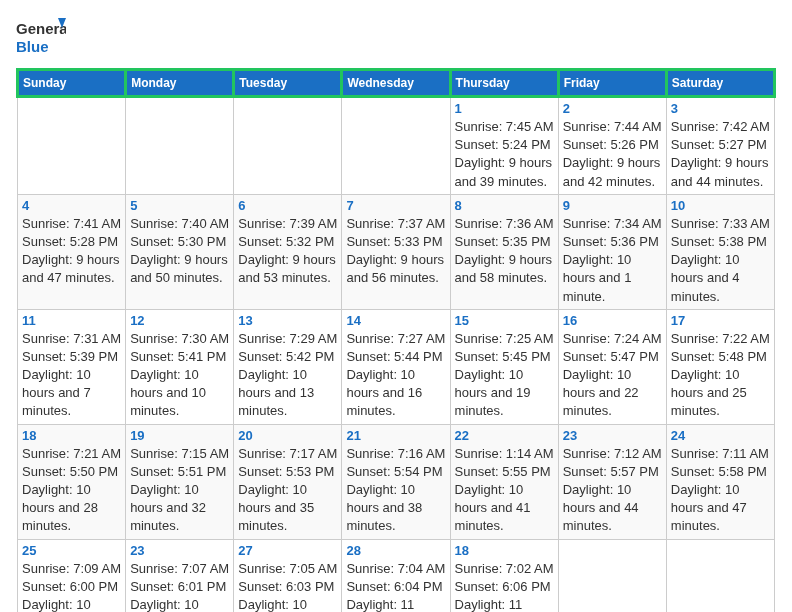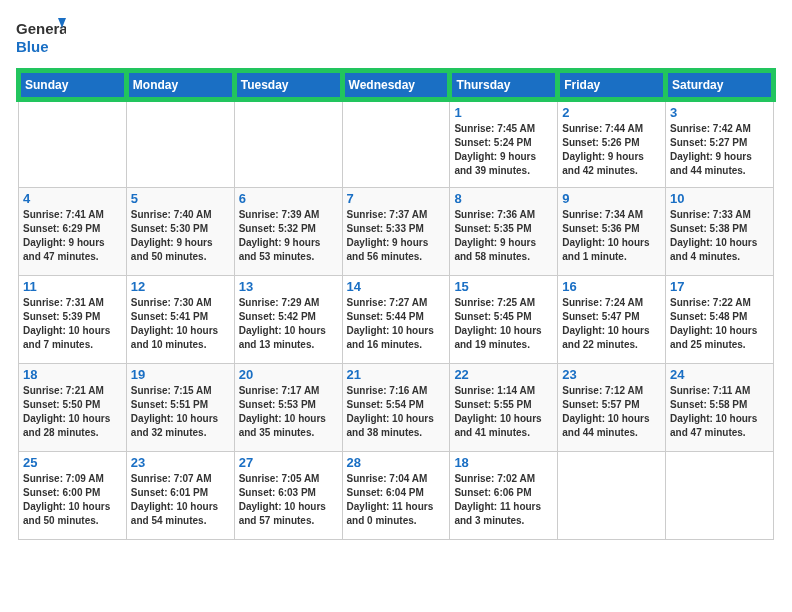--- a/index.html
+++ b/index.html
@@ -38,42 +38,41 @@
       border-collapse: collapse;
       table-layout: fixed;
     }
     thead tr th {
       background-color: #1a6fc4;
       color: #fff;
       font-size: 12px;
       font-weight: bold;
       padding: 5px 4px;
       text-align: left;
-      border: 5px solid #22c55e;
+      border: 3px solid #22c55e;
     }
     tbody tr td {
       border: 1px solid #ccc;
       vertical-align: top;
       padding: 3px 4px;
       font-size: 10.5px;
       color: #333;
       height: 88px;
     }
     .day-number {
       font-size: 13px;
       font-weight: bold;
       color: #1a6fc4;
       display: block;
       margin-bottom: 2px;
     }
     .day-info {
-      font-size: 10px;
+      font-size: 13px;
       line-height: 1.4;
       color: #333;
-      font-weight: bold;
     }
     tbody tr:nth-child(even) td {
       background-color: #f9f9f9;
     }
     tbody tr:nth-child(odd) td {
       background-color: #fff;
     }
     .empty-cell {
       background-color: #fff !important;
     }
@@ -132,21 +131,21 @@
           <div class="day-info">Sunrise: 7:42 AM
 Sunset: 5:27 PM
 Daylight: 9 hours
 and 44 minutes.</div>
         </td>
       </tr>
       <tr>
         <td>
           <span class="day-number">4</span>
           <div class="day-info">Sunrise: 7:41 AM
-Sunset: 6:29 PM
+Sunset: 5:28 PM
 Daylight: 9 hours
 and 47 minutes.</div>
         </td>
         <td>
           <span class="day-number">5</span>
           <div class="day-info">Sunrise: 7:40 AM
 Sunset: 5:30 PM
 Daylight: 9 hours
 and 50 minutes.</div>
         </td>

